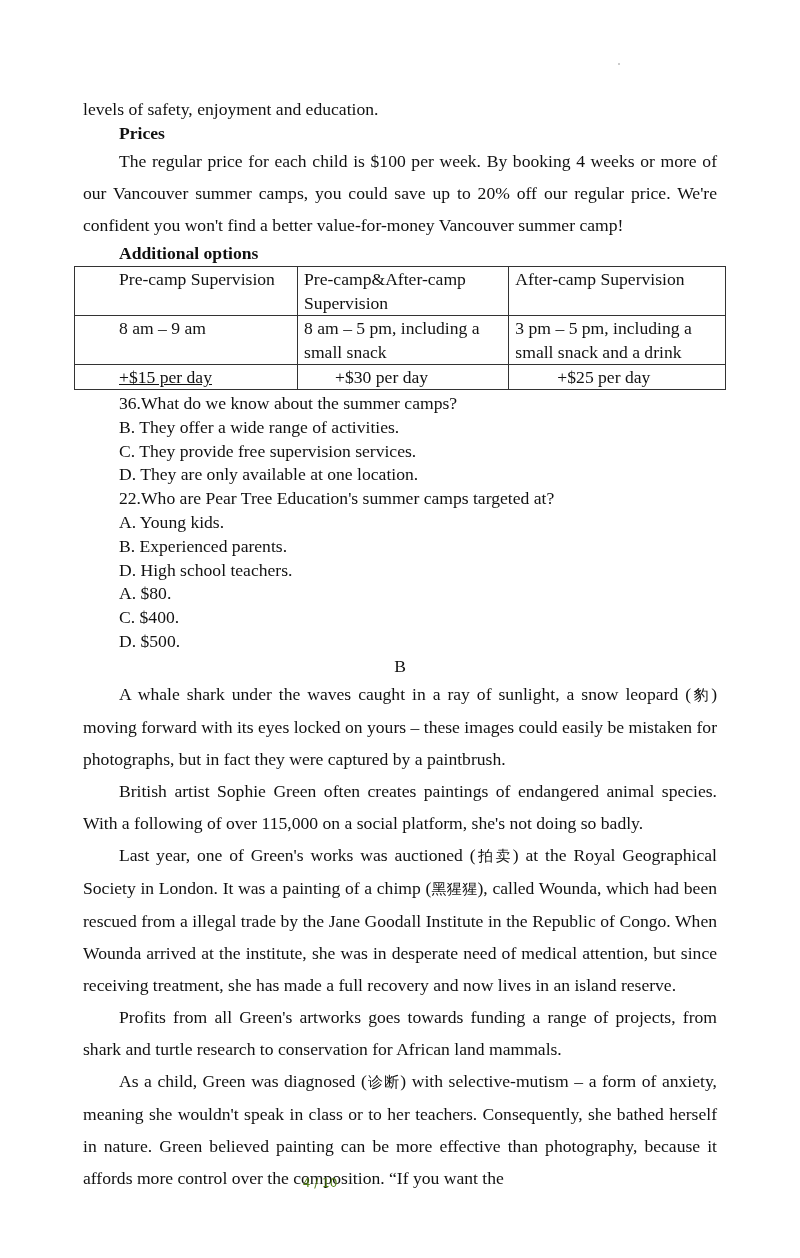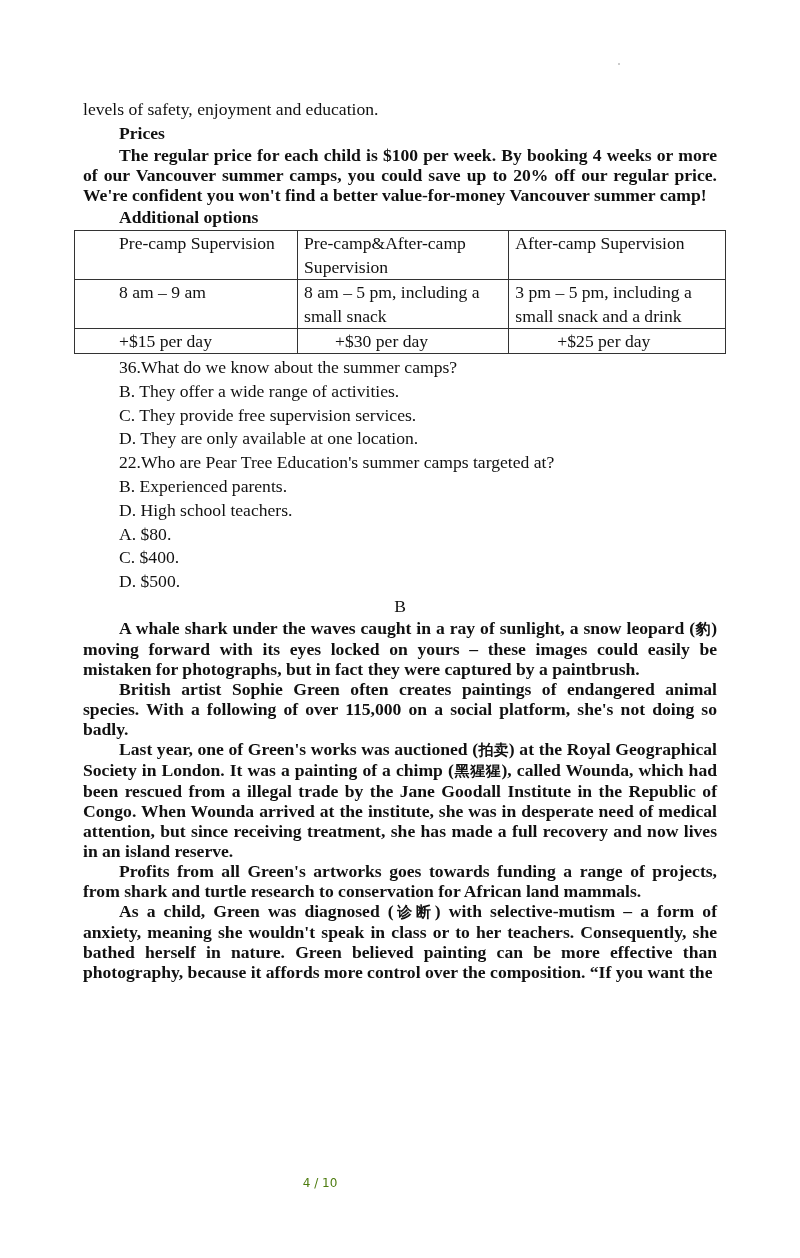--- a/index.html
+++ b/index.html
@@ -21,25 +21,24 @@
       left: 83px;
       top: 97px;
       width: 634px;
     }
     .line {
       line-height: 24px;
       height: 24px;
       white-space: nowrap;
     }
     .para {
-      line-height: 20px;
+      line-height: 32px;
       text-align: justify;
       text-indent: 36px;
       margin: 0;
-      font-weight: bold;
     }
     .heading {
       font-weight: bold;
       padding-left: 36px;
       line-height: 24px;
       height: 24px;
     }
     .q {
       padding-left: 36px;
       line-height: 23.8px;
@@ -64,21 +63,21 @@
       border: 1px solid #333;
       vertical-align: top;
       padding: 0 6px 0 6px;
       line-height: 24px;
       font-size: 17.6px;
     }
     table.options td.c1 { width: 204px; padding-left: 44px; }
     table.options td.c2 { width: 205px; }
     table.options td.c3 { width: 205px; }
     table.options tr.price td { padding-top: 0; padding-bottom: 0; }
-    table.options tr.price td.c1 { padding-left: 44px; }
+    table.options tr.price td.c1 { padding-left: 44px; text-decoration: underline; }
     table.options tr.price td.c2 { padding-left: 37px; }
     table.options tr.price td.c3 { padding-left: 48px; margin-top: 45px; }
     .cjk { font-family: "DejaVu Sans", sans-serif; font-size: 15px; }
     .page-number {
       position: absolute;
       left: 0;
       width: 640px;
       top: 1176px;
       text-align: center;
       font-family: "DejaVu Sans", sans-serif;
@@ -130,20 +129,21 @@
 
   <div>
     <div class="q">36.What do we know about the summer camps?</div>
     <div class="q">B. They offer a wide range of activities.</div>
     <div class="q">C. They provide free supervision services.</div>
     <div class="q">D. They are only available at one location.</div>
   </div>
 
   <div>
     <div class="q">22.Who are Pear Tree Education's summer camps targeted at?</div>
+    <div class="q">A. Young kids.</div>
     <div class="q">B. Experienced parents.</div>
     <div class="q">D. High school teachers.</div>
   </div>
 
   <div>
     <div class="q">A. $80.</div>
     <div class="q">C. $400.</div>
     <div class="q">D. $500.</div>
   </div>
 

